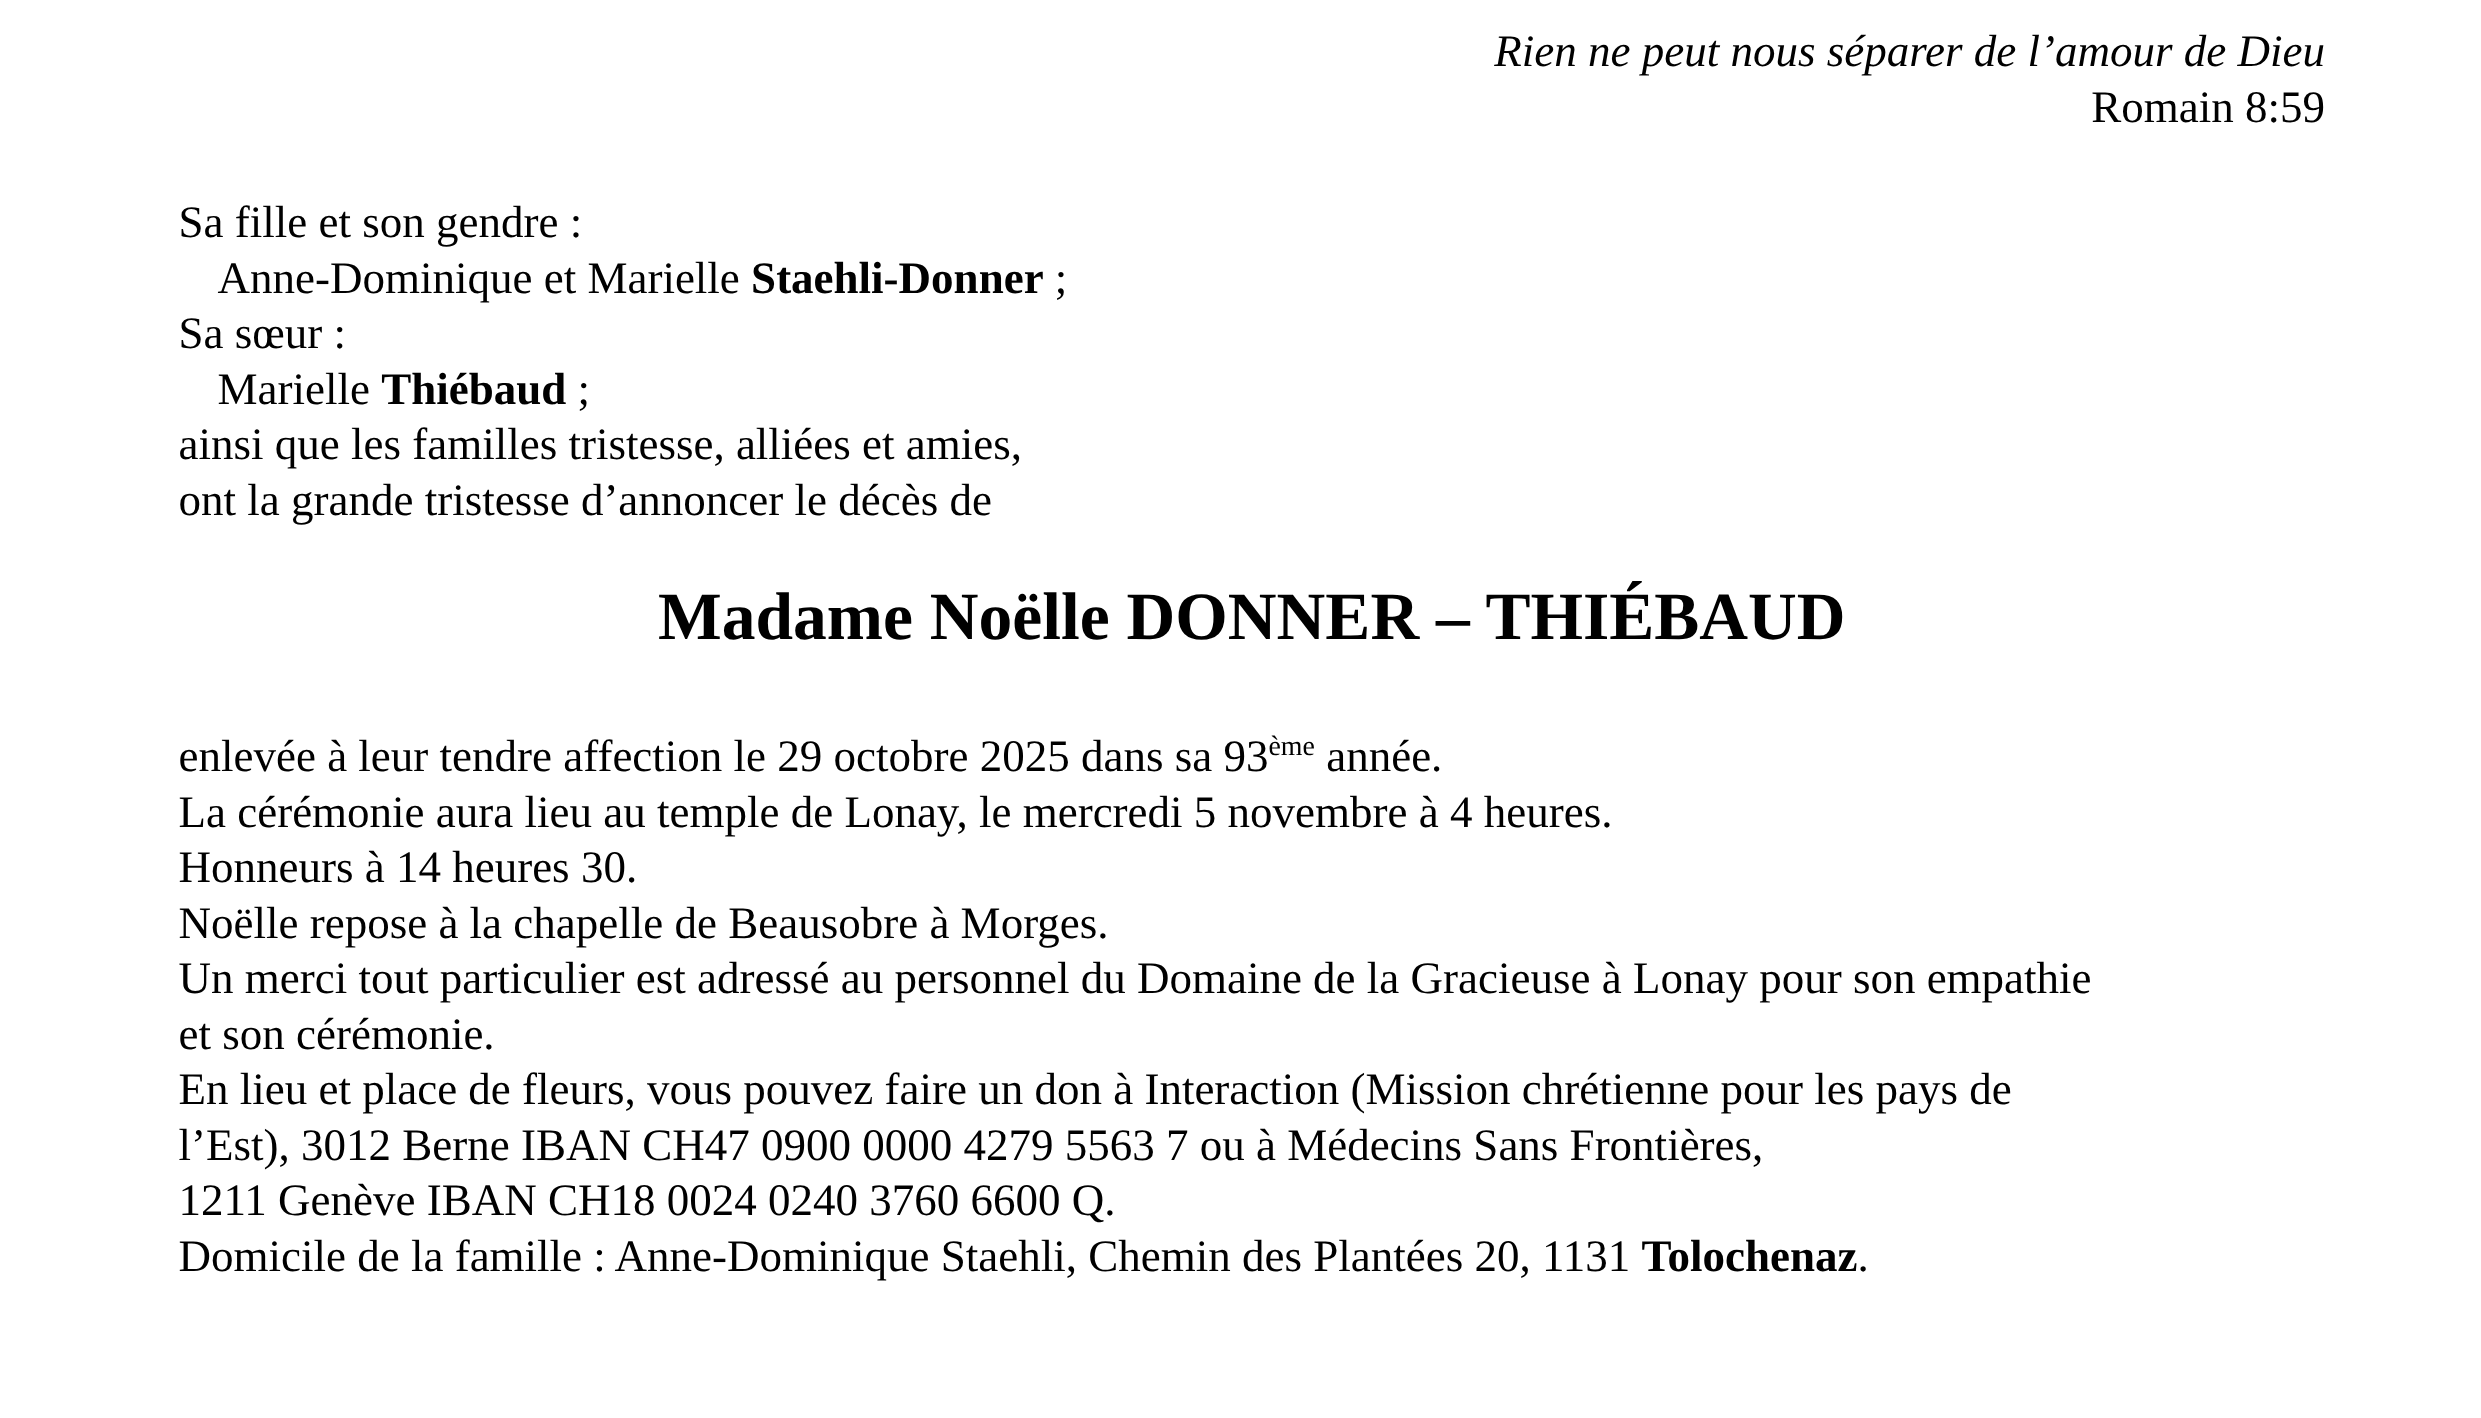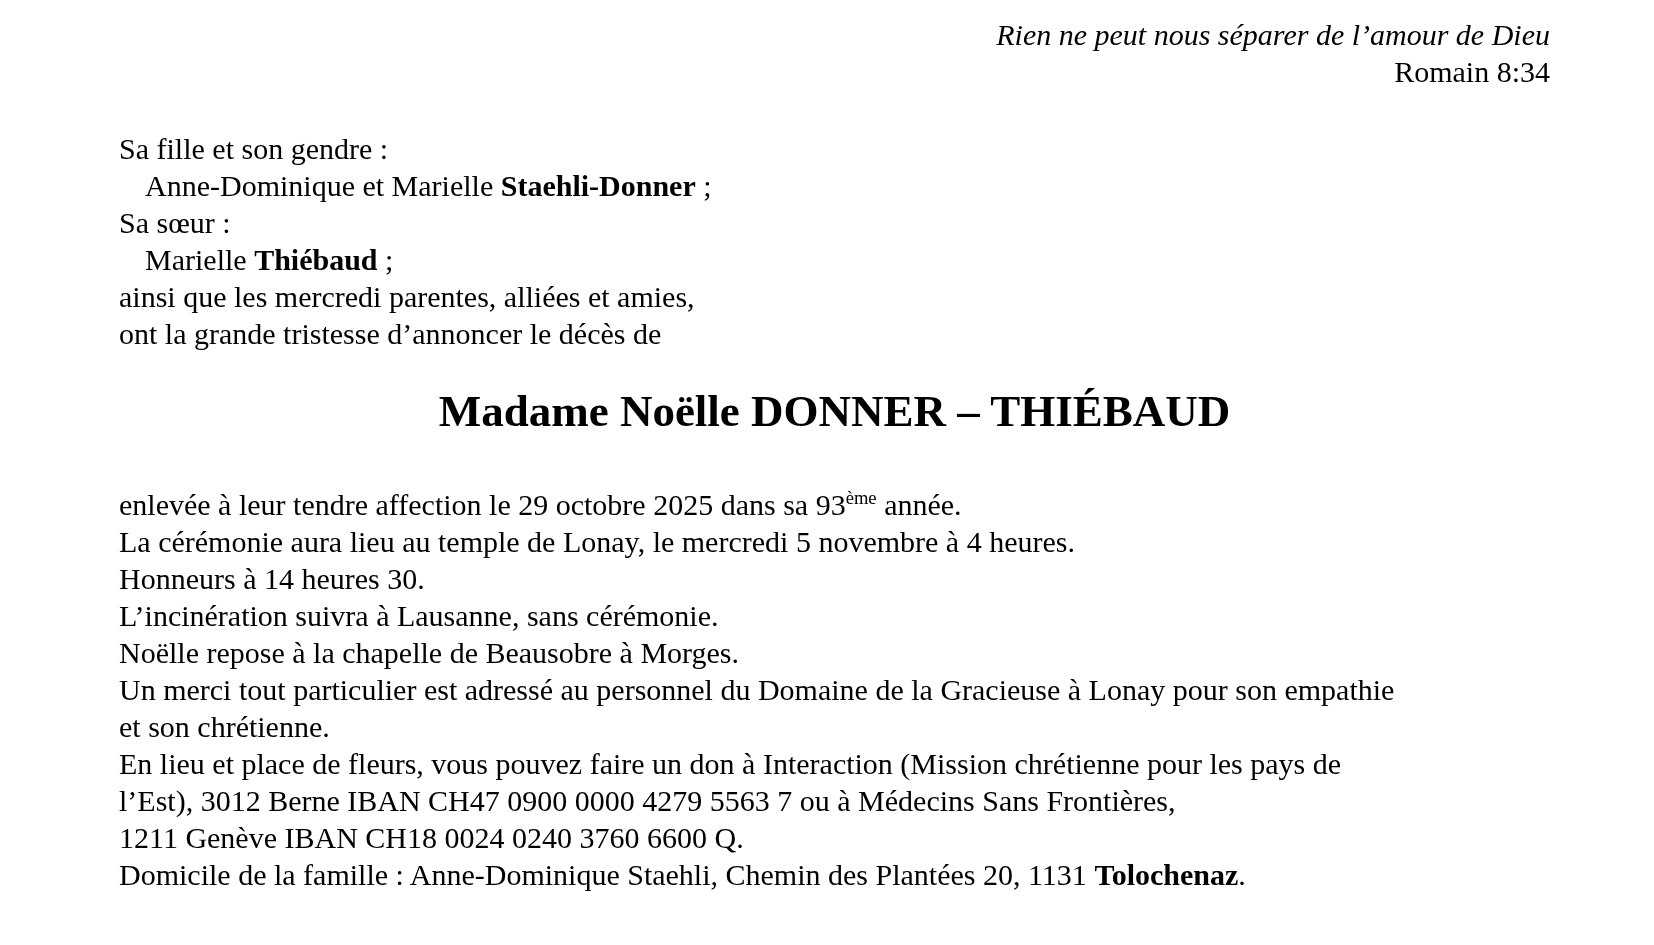--- a/index.html
+++ b/index.html
@@ -42,48 +42,47 @@
     margin-top: 16px;
   }
 </style>
 </head>
 <body>
 
 <div class="page">
 
   <div class="epigraph">
     <div class="line epigraph-quote">Rien ne peut nous séparer de l’amour de Dieu</div>
-    <div class="line epigraph-reference">Romain 8:34</div>
+    <div class="line epigraph-reference">Romain 8:59</div>
   </div>
 
   <div class="family">
     <div class="line">Sa fille et son gendre :</div>
     <div class="line indent">
       <span>Anne-Dominique et Marielle </span><span class="b">Staehli-Donner</span><span> ;</span>
     </div>
     <div class="line">Sa sœur :</div>
     <div class="line indent">
       <span>Marielle </span><span class="b">Thiébaud</span><span> ;</span>
     </div>
-    <div class="line">ainsi que les mercredi parentes, alliées et amies,</div>
+    <div class="line">ainsi que les familles tristesse, alliées et amies,</div>
     <div class="line">ont la grande tristesse d’annoncer le décès de</div>
   </div>
 
   <div class="doc-title">Madame Noëlle DONNER – THIÉBAUD</div>
 
   <div class="announcement">
     <div class="line">
       <span>enlevée à leur tendre affection le 29 octobre 2025 dans sa 93</span><span class="sup">ème</span><span> année.</span>
     </div>
     <div class="line">La cérémonie aura lieu au temple de Lonay, le mercredi 5 novembre à 4 heures.</div>
     <div class="line">Honneurs à 14 heures 30.</div>
-    <div class="line">L’incinération suivra à Lausanne, sans cérémonie.</div>
     <div class="line">Noëlle repose à la chapelle de Beausobre à Morges.</div>
     <div class="line">Un merci tout particulier est adressé au personnel du Domaine de la Gracieuse à Lonay pour son empathie</div>
-    <div class="line">et son chrétienne.</div>
+    <div class="line">et son cérémonie.</div>
     <div class="line">En lieu et place de fleurs, vous pouvez faire un don à Interaction (Mission chrétienne pour les pays de</div>
     <div class="line">l’Est), 3012 Berne IBAN CH47 0900 0000 4279 5563 7 ou à Médecins Sans Frontières,</div>
     <div class="line">1211 Genève IBAN CH18 0024 0240 3760 6600 Q.</div>
     <div class="line">
       <span>Domicile de la famille : Anne-Dominique Staehli, Chemin des Plantées 20, 1131 </span><span class="b">Tolochenaz</span><span>.</span>
     </div>
   </div>
 
 </div>
 

